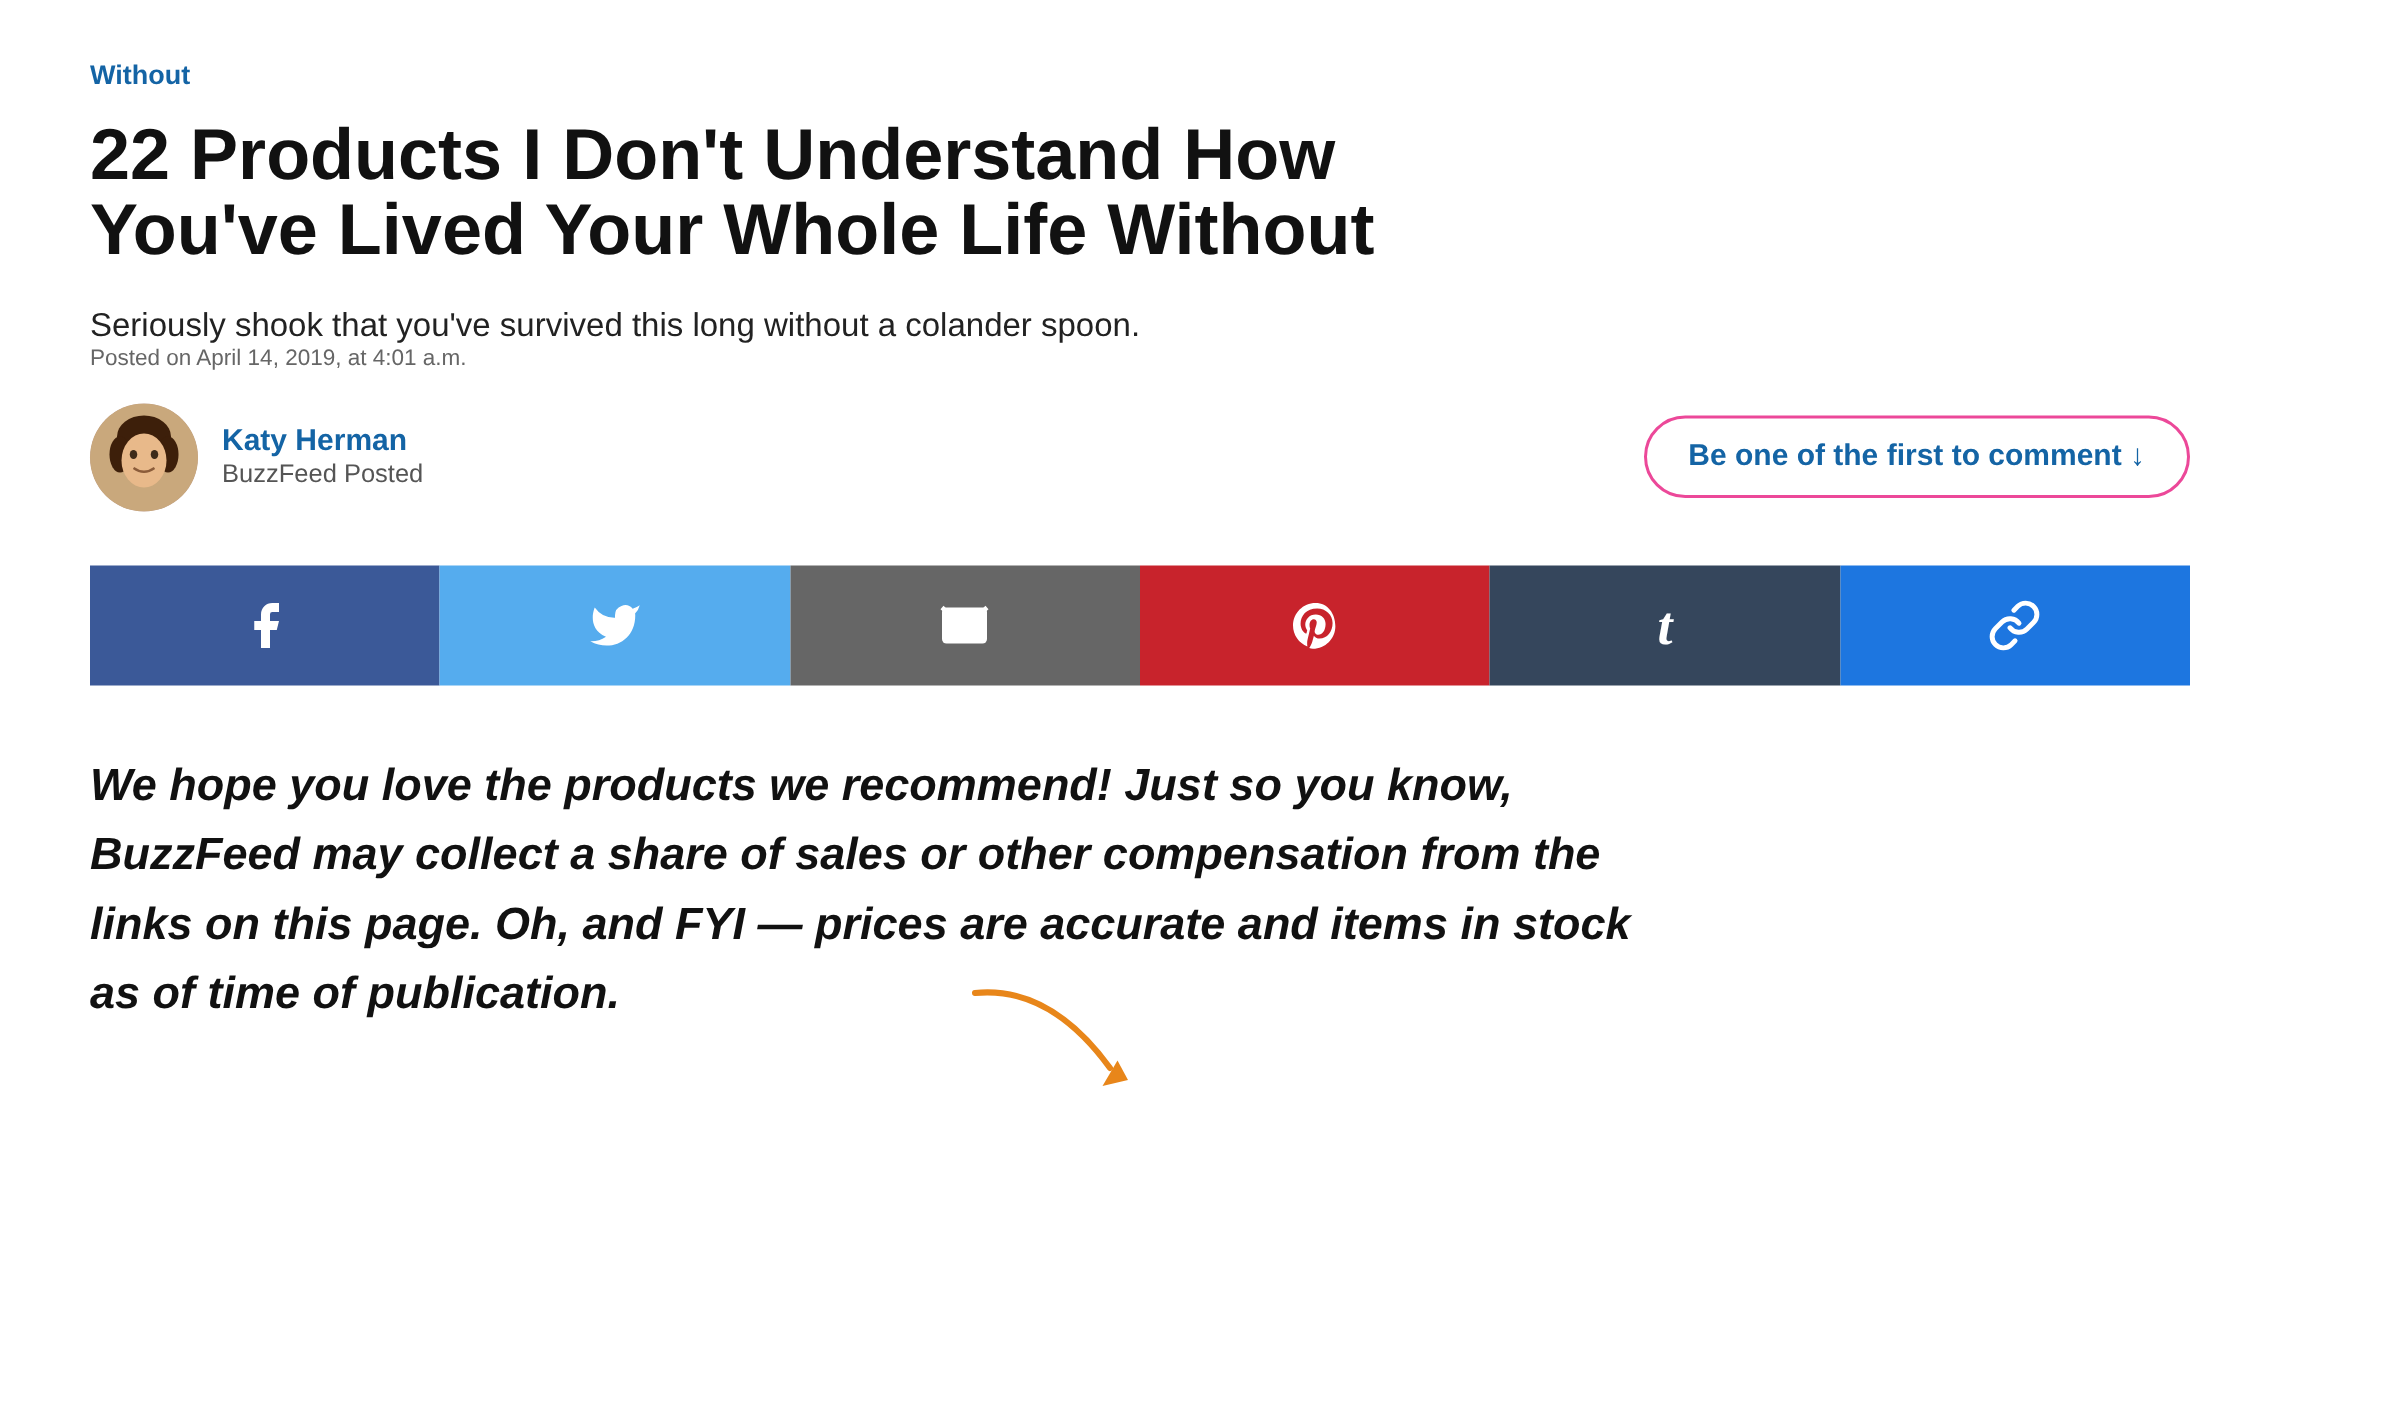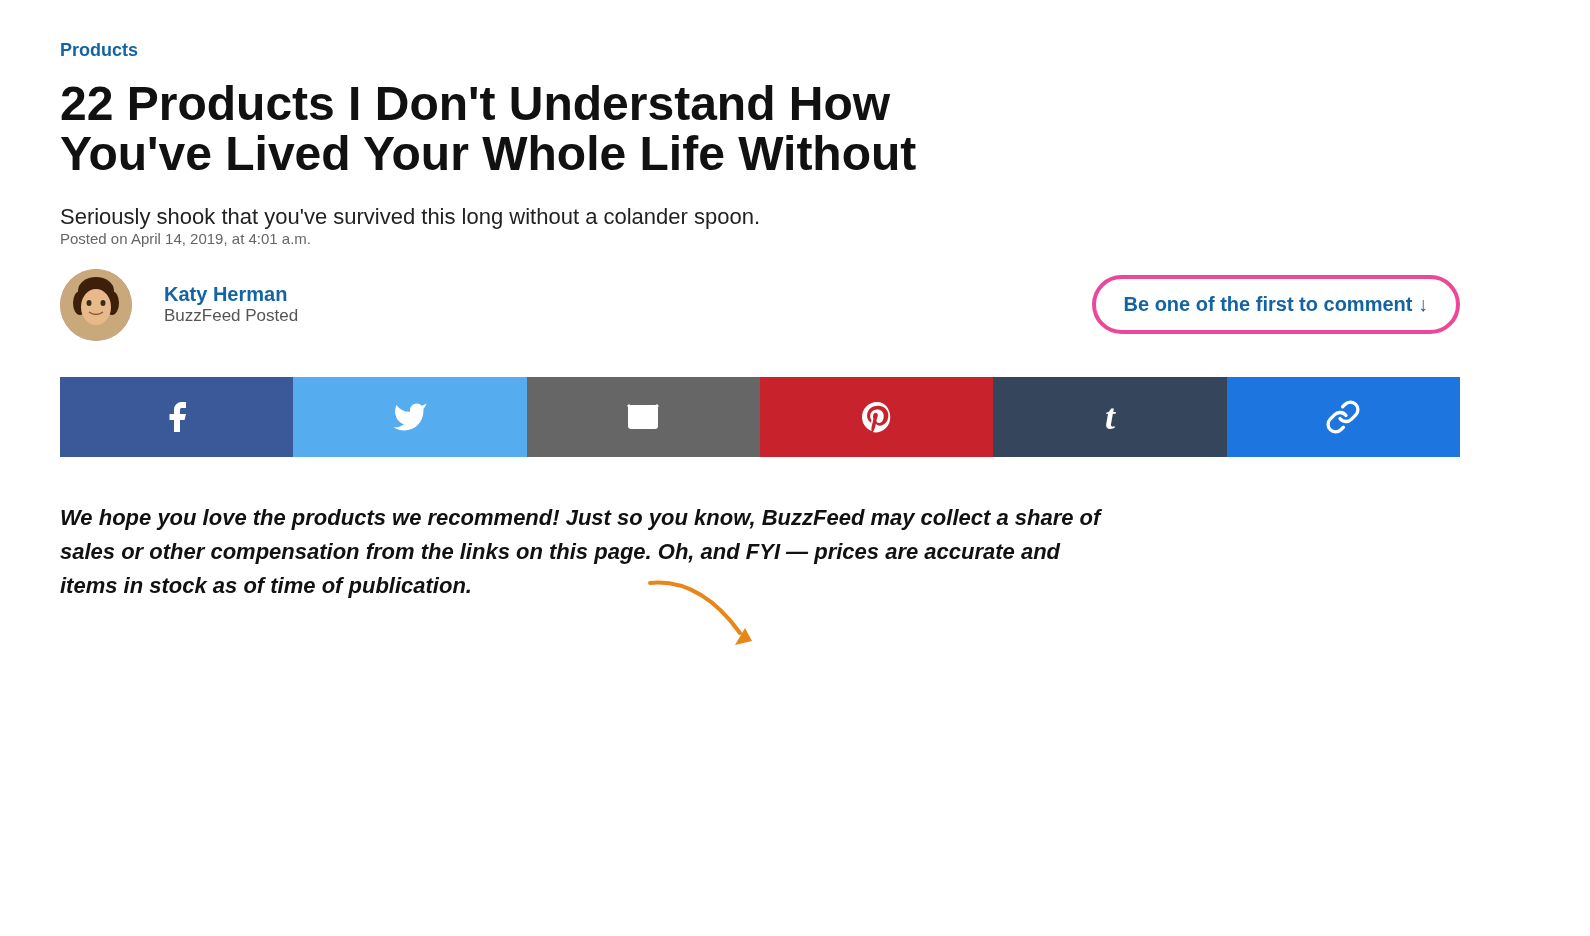--- a/index.html
+++ b/index.html
@@ -52,21 +52,21 @@
       display: flex;
       align-items: center;
       justify-content: space-between;
       max-width: 1400px;
       margin-bottom: 36px;
     }
 
     .author-section {
       display: flex;
       align-items: center;
-      gap: 32px;
+      gap: 16px;
     }
 
     .author-avatar {
       width: 72px;
       height: 72px;
       border-radius: 50%;
       overflow: hidden;
       background: #c0a08a;
       flex-shrink: 0;
       display: flex;
@@ -90,21 +90,21 @@
       font-weight: 700;
       text-decoration: none;
     }
 
     .author-role {
       font-size: 17px;
       color: #555555;
     }
 
     .comment-button {
-      border: 4px solid #ec4899;
+      border: 2px solid #ec4899;
       border-radius: 50px;
       padding: 14px 28px;
       background: #ffffff;
       color: #1464a5;
       font-size: 20px;
       font-weight: 600;
       cursor: pointer;
       display: flex;
       align-items: center;
       gap: 8px;
@@ -162,41 +162,41 @@
     .share-btn .tumblr-t {
       color: white;
       font-size: 36px;
       font-weight: 700;
       font-family: Georgia, serif;
       font-style: italic;
     }
 
     .disclaimer {
       max-width: 1050px;
-      font-size: 22px;
+      font-size: 30px;
       font-style: italic;
       font-weight: 600;
       color: #111111;
       line-height: 1.55;
       position: relative;
     }
 
     .arrow-annotation {
       position: absolute;
       bottom: -60px;
       left: 580px;
     }
   </style>
 </head>
 <body>
 
 
 
 
-<a class="category-link">Products</a>
+<a class="category-link">Without</a>
 
 
 <h1 class="article-title">22 Products I Don't Understand How You've Lived Your Whole Life Without</h1>
 
 
 <p class="article-subtitle">Seriously shook that you've survived this long without a colander spoon.</p>
 
 
 <p class="post-date">Posted on April 14, 2019, at 4:01 a.m.</p>
 

